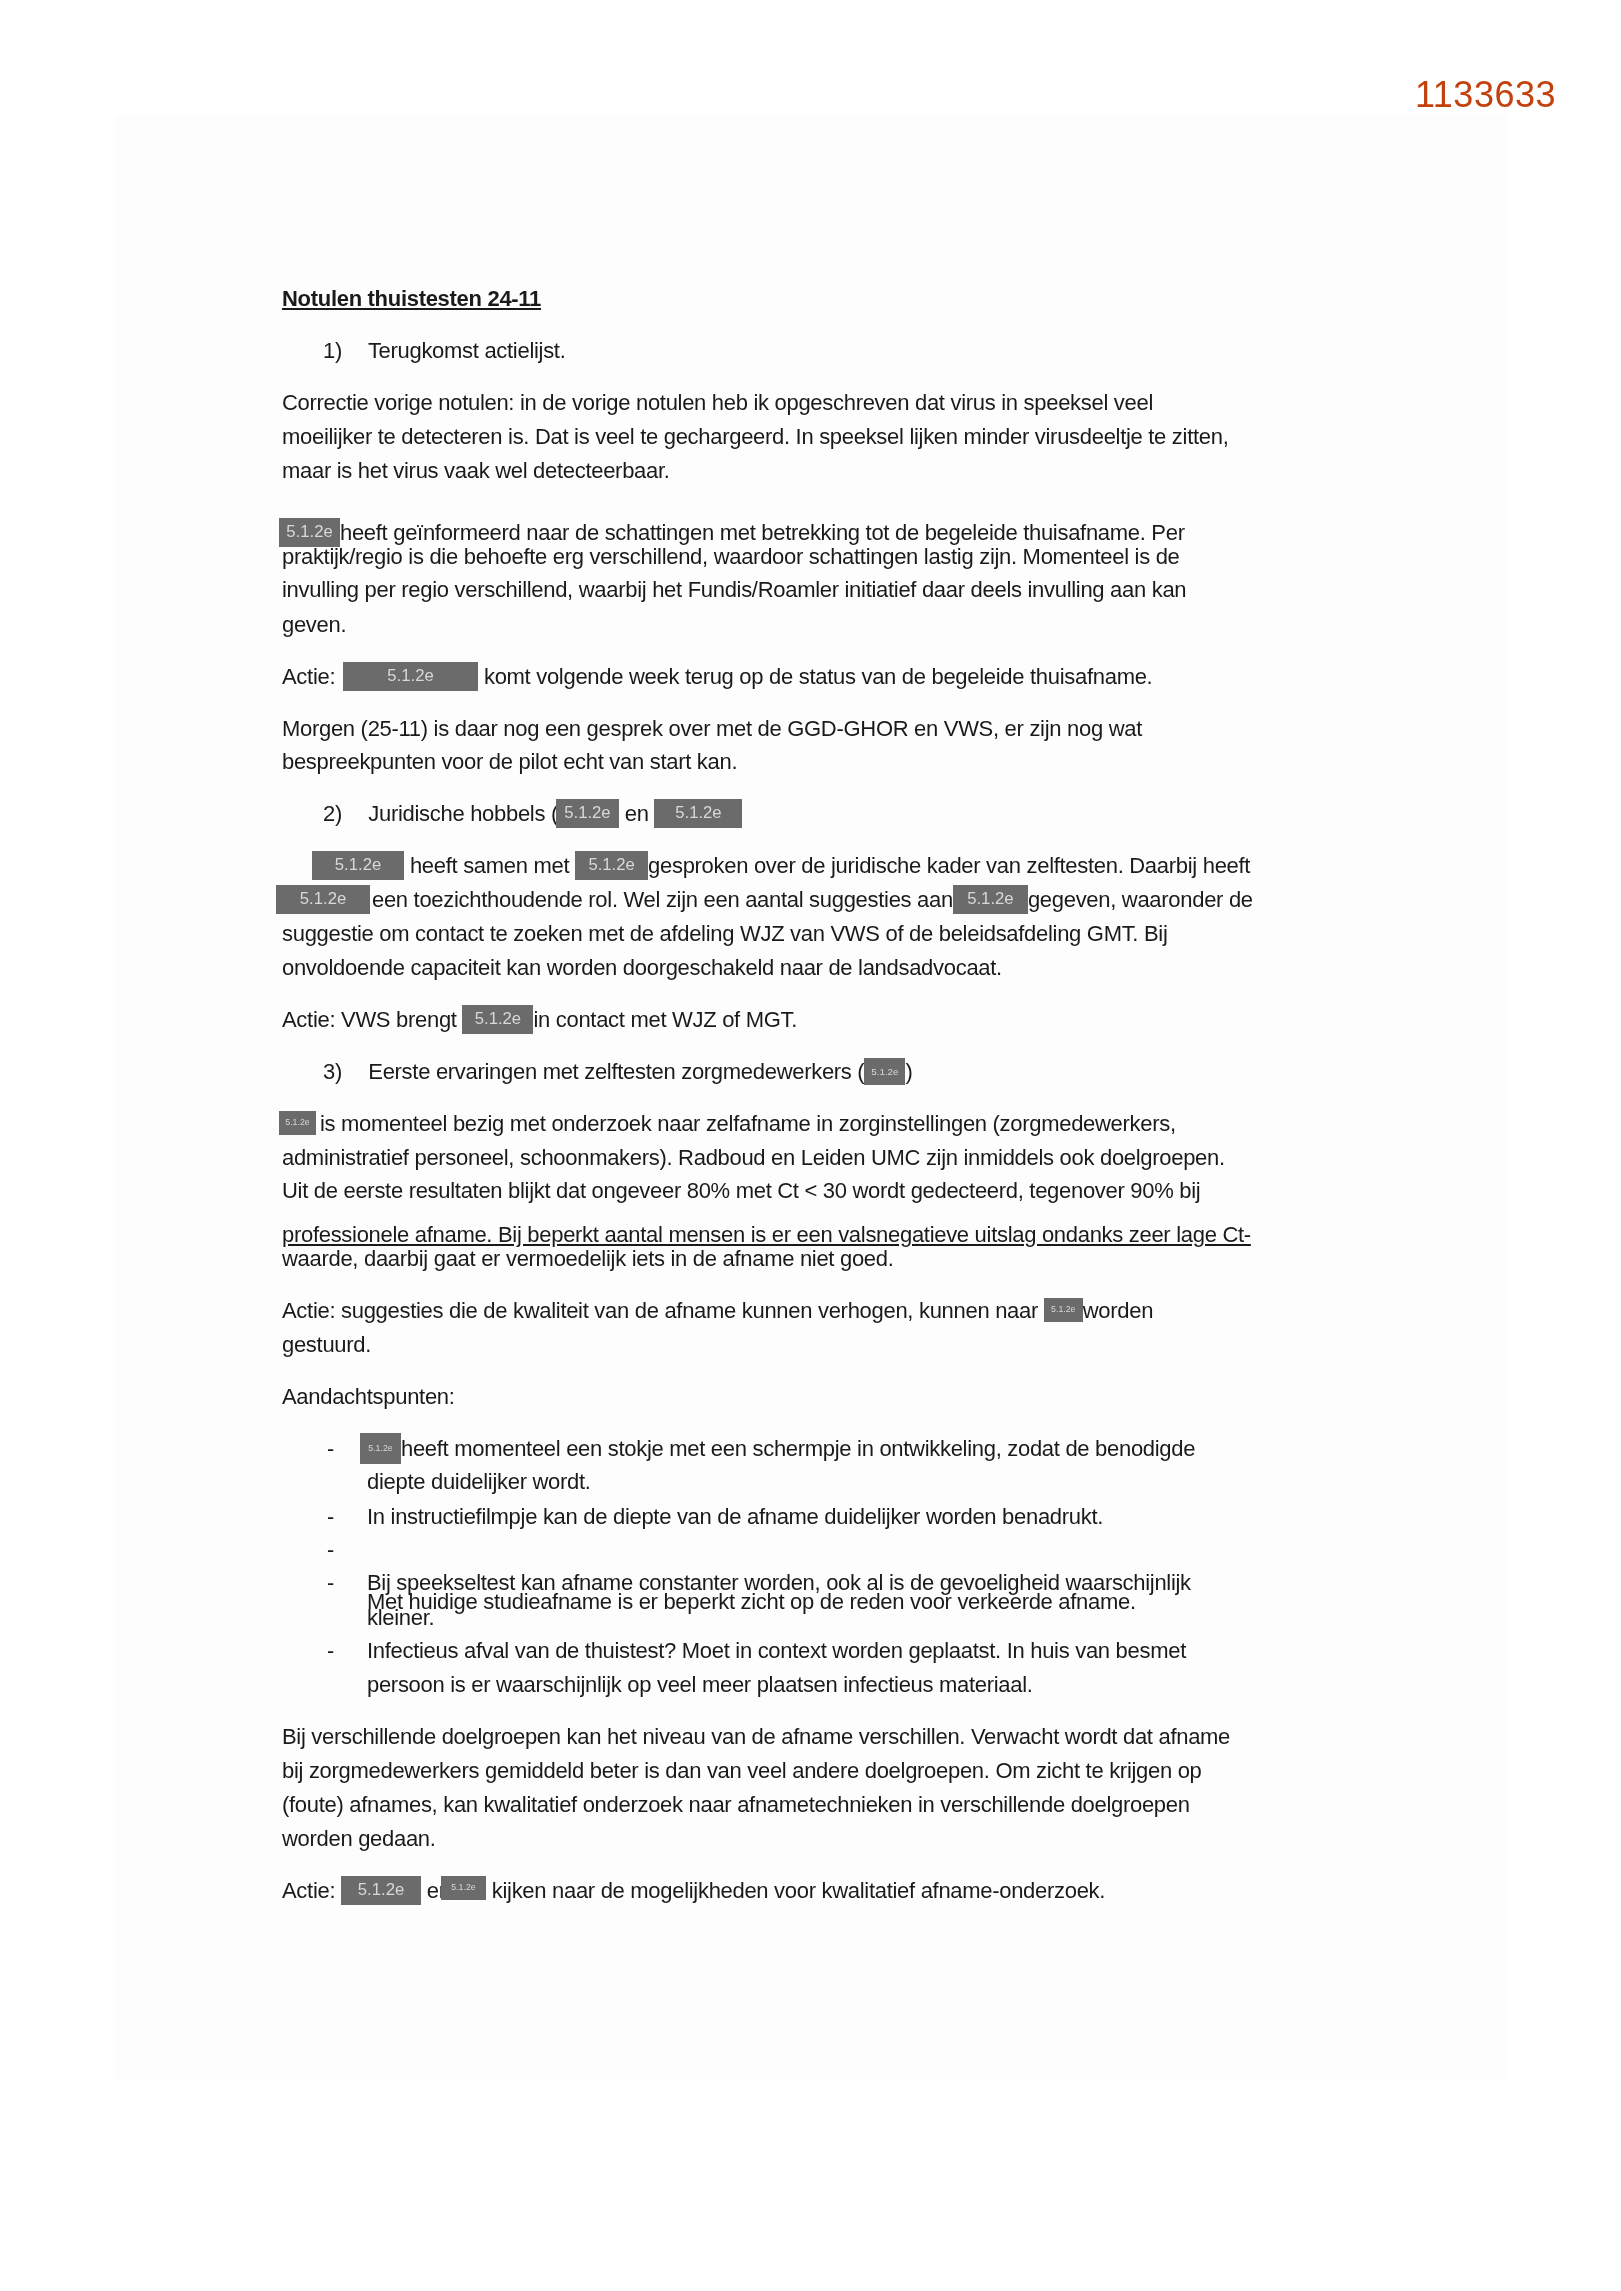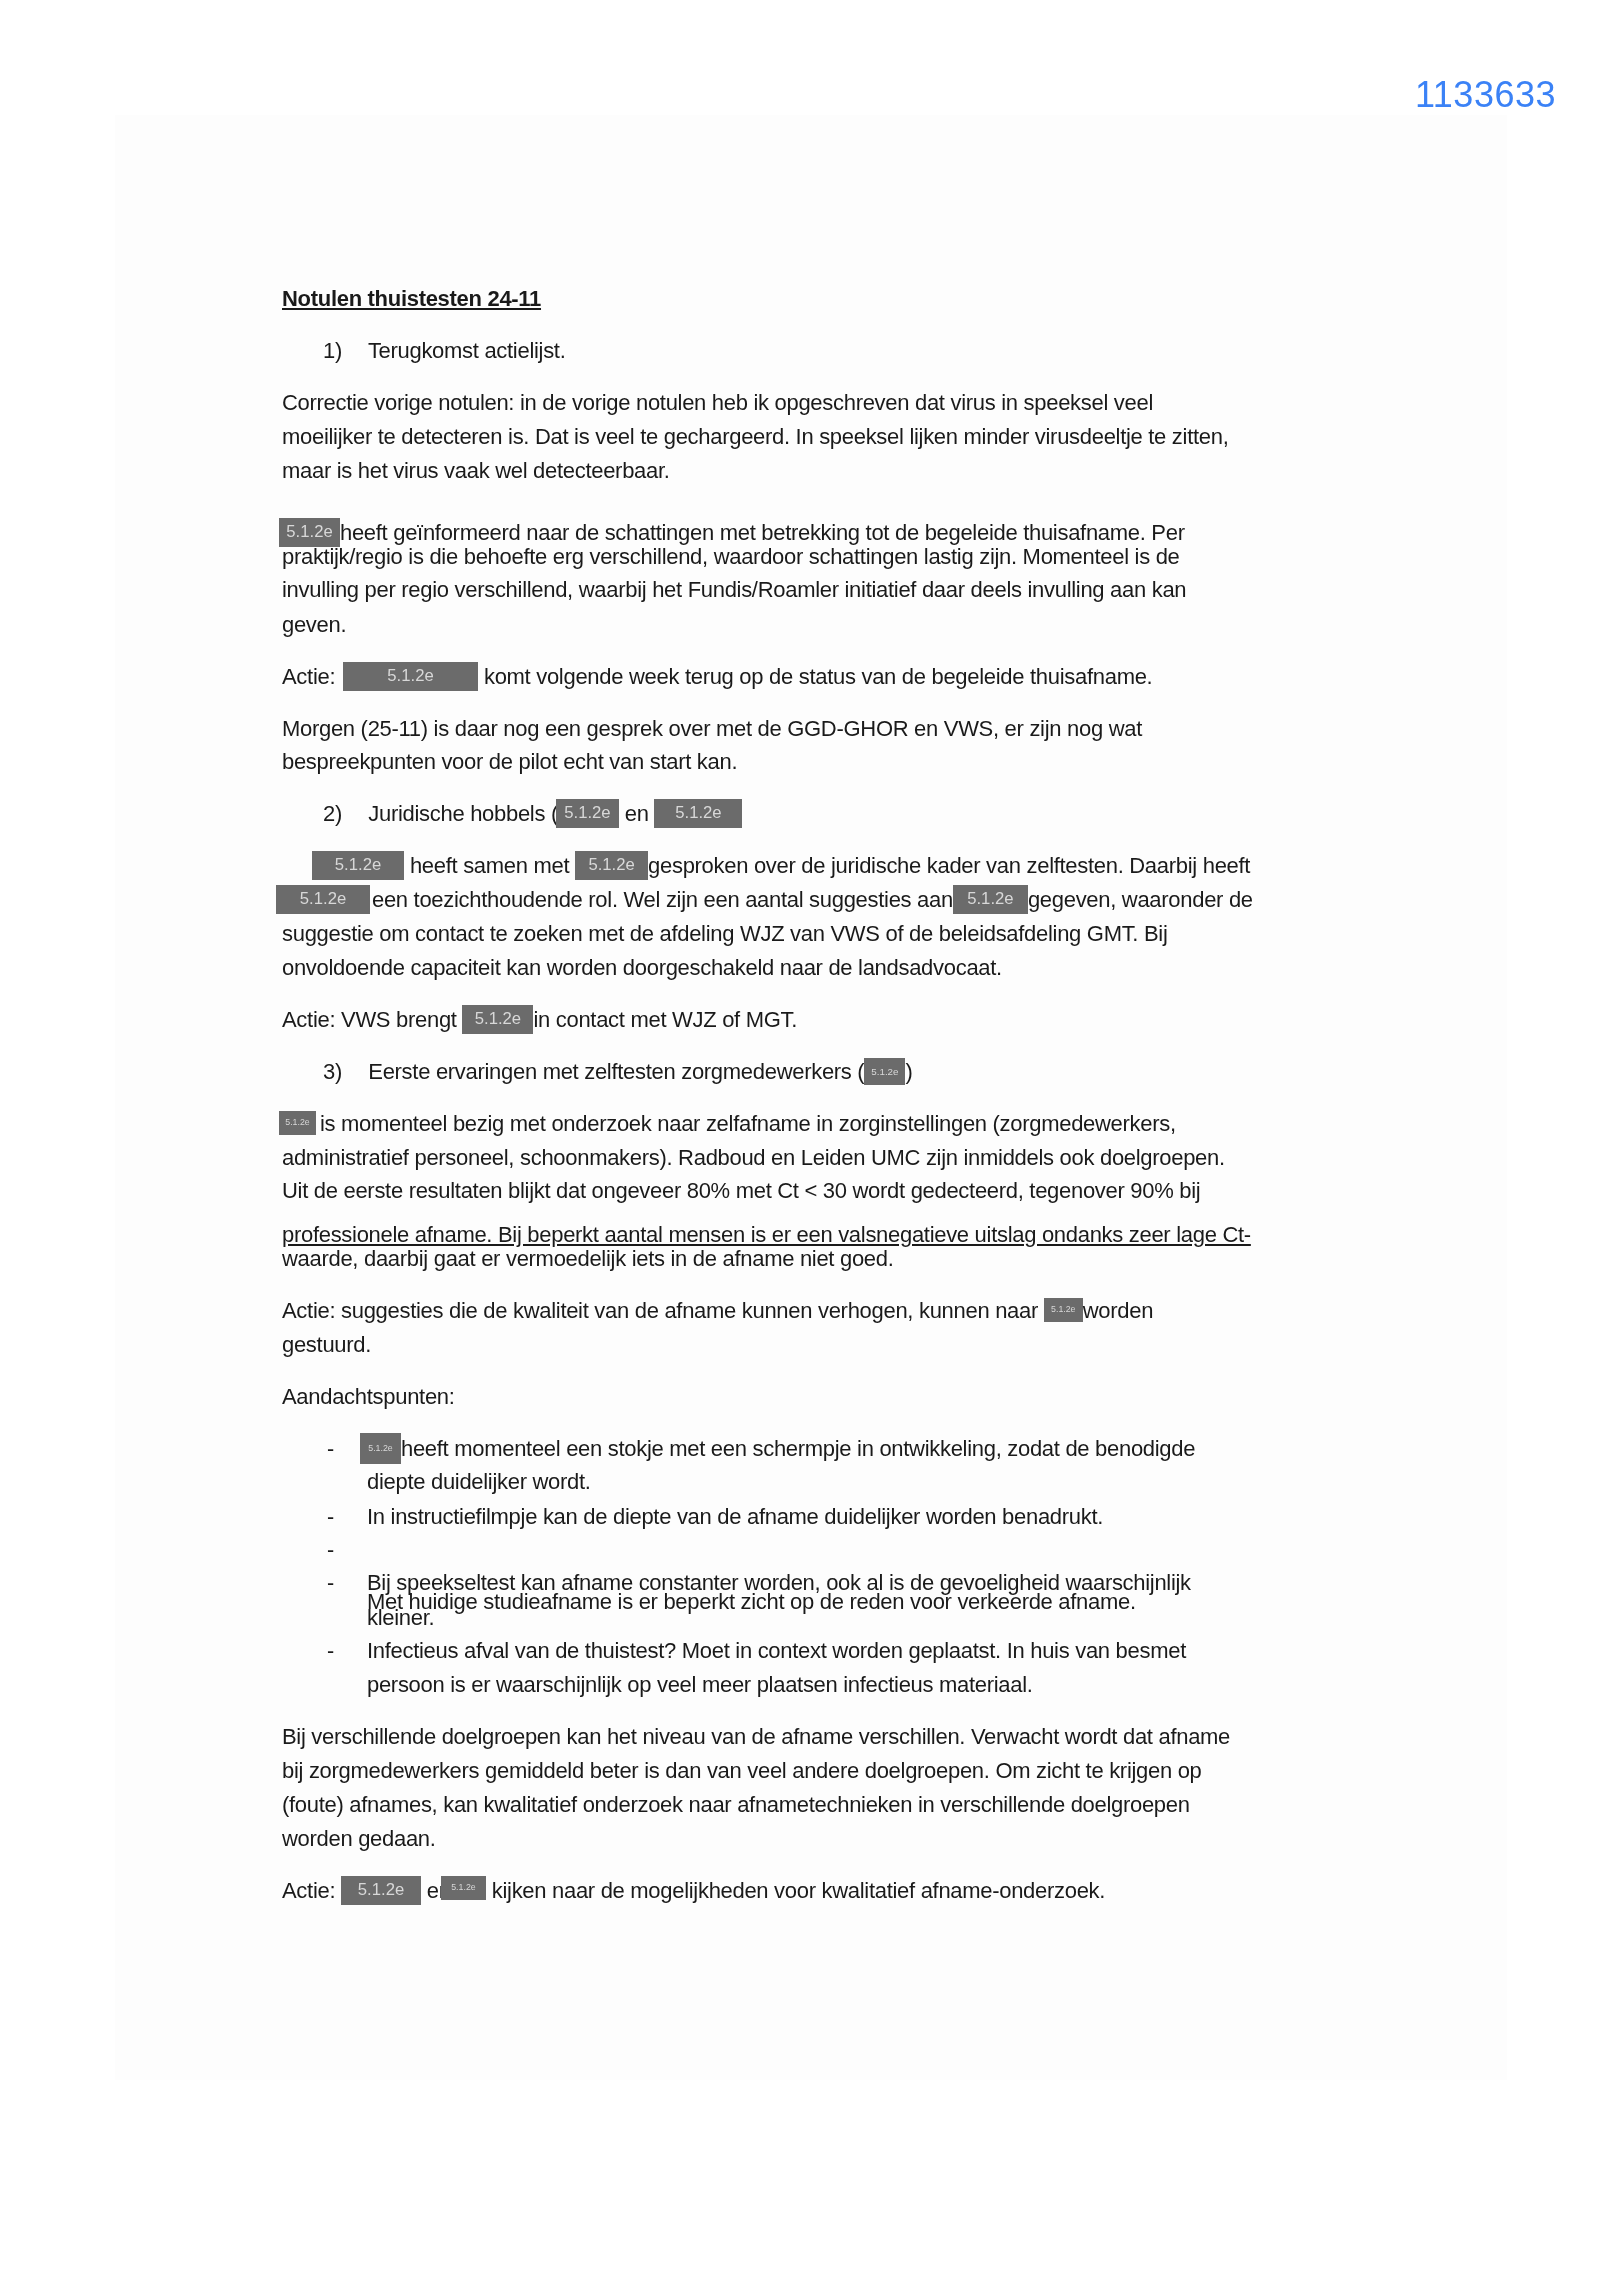--- a/index.html
+++ b/index.html
@@ -8,21 +8,21 @@
     background: #ffffff;
     font-family: "Liberation Sans", "DejaVu Sans", sans-serif;
     color: #111;
   }
   .page-inner {
     position: absolute; left: 115px; top: 115px; width: 1392px; height: 1965px;
     background: #fdfdfd;
   }
   .docnum {
     position: absolute; left: 1415px; top: 74px;
-    font-size: 36px; color: #3b82f6; letter-spacing: 0.5px;
+    font-size: 36px; color: #c2410c; letter-spacing: 0.5px;
   }
   .line {
     position: absolute; left: 282px; white-space: nowrap;
     font-size: 22px; line-height: 29px; color: #1a1a1a;
     letter-spacing: -0.3px;
     font-family: "Liberation Sans Narrow", "Liberation Sans", sans-serif;
     transform-origin: left center;
   }
   .title { font-weight: bold; text-decoration: underline; }
   .r {

